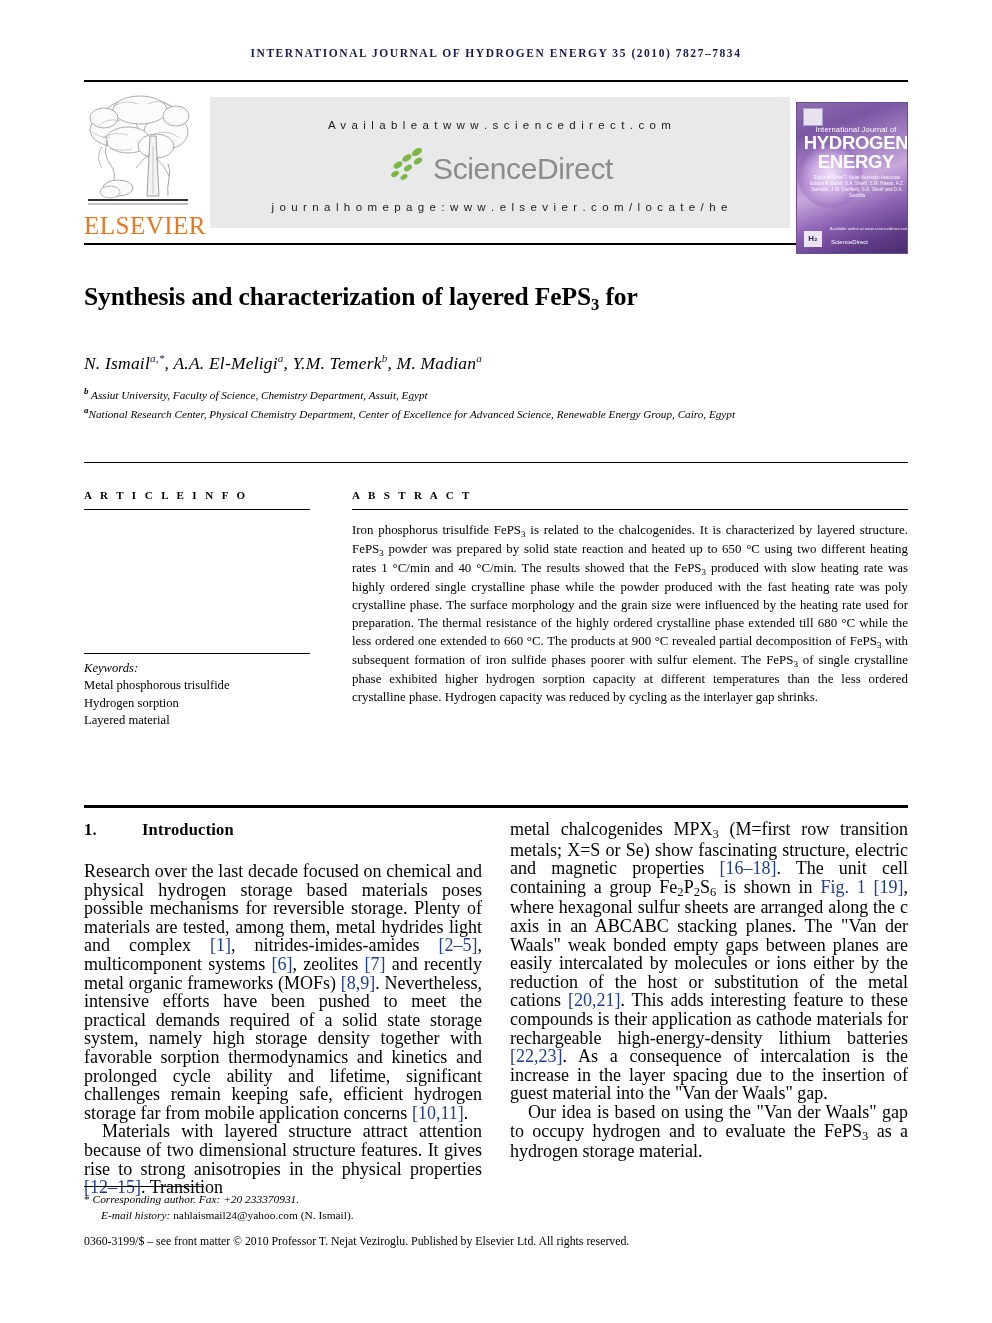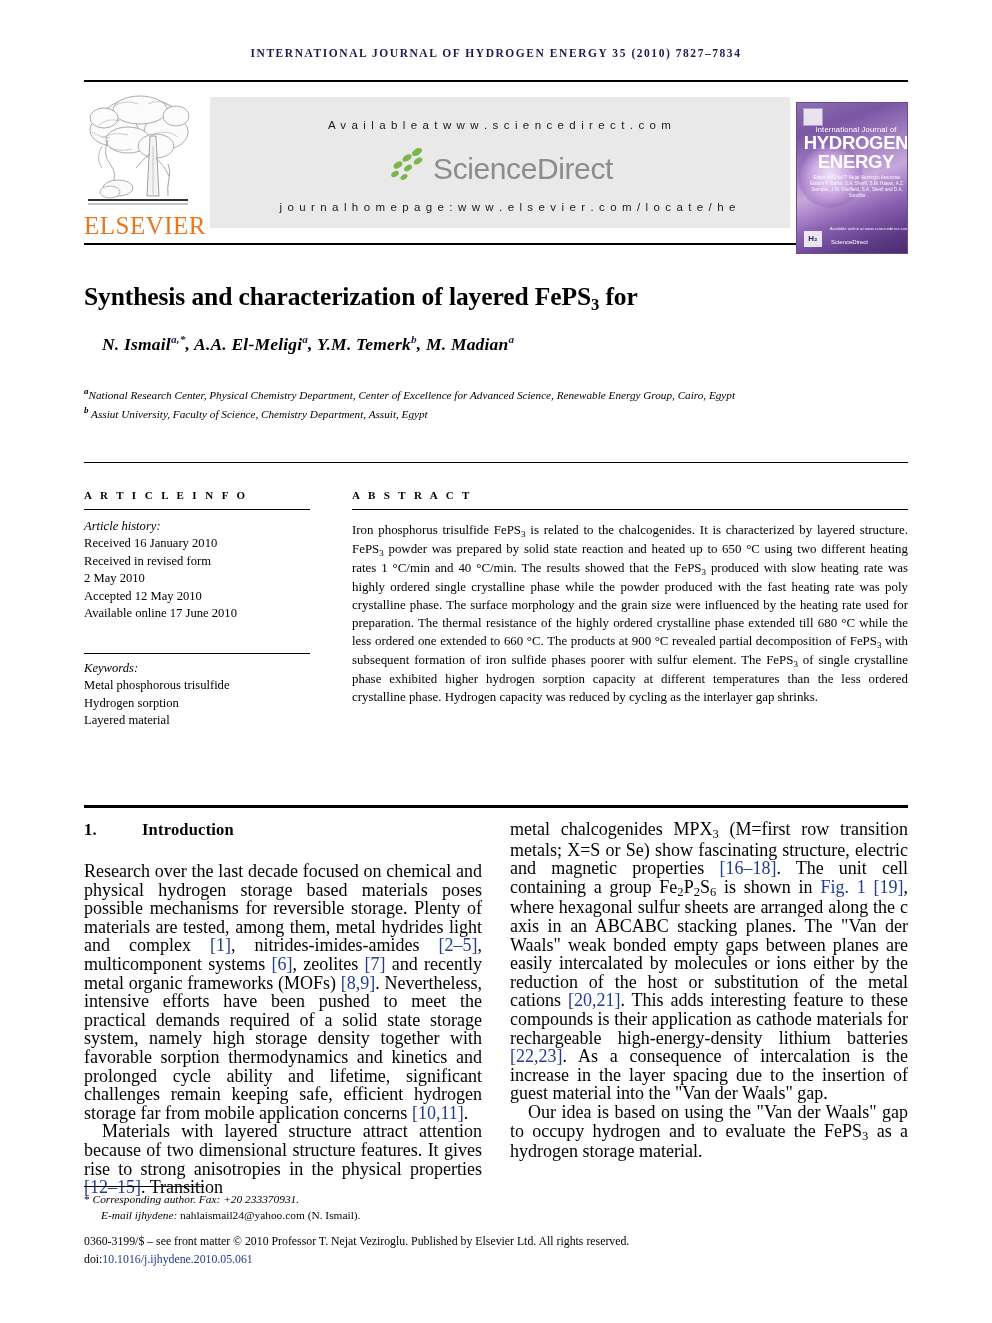--- a/index.html
+++ b/index.html
@@ -125,21 +125,21 @@
     vertical-align: middle;
     font-family: "Liberation Sans", sans-serif;
     font-size: 30px;
     color: #8c8c8c;
     letter-spacing: -0.4px;
     position: relative;
     top: 1px;
   }
   .sd-homepage {
     position: absolute;
-    left: 8px; top: 104px;
+    left: 0; top: 104px;
     width: 580px;
     text-align: center;
     font-family: "Liberation Sans", sans-serif;
     font-size: 11.5px;
     letter-spacing: 1.1px;
     color: #1a1a1a;
   }
 
   
   .cover {
@@ -238,29 +238,28 @@
     font-size: 25.5px;
     line-height: 35px;
     letter-spacing: -0.1px;
     color: #000;
   }
   .title sub { font-size: 65%; vertical-align: baseline; position: relative; top: 5px; }
 
   
   .authors {
     position: absolute;
-    left: 84px; top: 333px;
+    left: 84px; top: 352px;
     width: 824px;
     font-family: "Liberation Serif", serif;
     font-style: italic;
-    font-weight: bold;
+    font-weight: normal;
     font-size: 17.5px;
     letter-spacing: 0.2px;
     color: #000;
-    margin-left: 18px;
   }
   .authors sup {
     font-size: 64%;
     color: #1a1a4e;
     vertical-align: super;
     font-style: italic;
   }
 
   .affiliations {
     position: absolute;
@@ -522,39 +521,31 @@
   <h1 class="title"><span>Synthesis and characterization of layered FePS</span><sub>3</sub><span> for</span><br></h1>
 
   <div class="authors">
     <span><span>N. Ismail</span><sup>a,*</sup></span>,
     <span><span>A.A. El-Meligi</span><sup>a</sup></span>,
     <span><span>Y.M. Temerk</span><sup>b</sup></span>,
     <span><span>M. Madian</span><sup>a</sup></span>
   </div>
 
   <div class="affiliations">
+    <div><sup>b</sup> <span>Assiut University, Faculty of Science, Chemistry Department, Assuit, Egypt</span></div>
     <div><sup>a</sup><span>National Research Center, Physical Chemistry Department, Center of Excellence for Advanced Science, Renewable Energy Group, Cairo, Egypt</span></div>
-    <div><sup>b</sup> <span>Assiut University, Faculty of Science, Chemistry Department, Assuit, Egypt</span></div>
   </div>
 
   <div class="rule-after-aff"></div>
 
   <div class="sec-label" id="label-article-info">A R T I C L E   I N F O</div>
   <div class="sec-label" id="label-abstract">A B S T R A C T</div>
   <div class="hr-info"></div>
   <div class="hr-abstract"></div>
 
-  <div class="article-history">
-    <div class="hist-head">Article history:</div>
-    <div>Received 16 January 2010</div>
-    <div>Received in revised form</div>
-    <div>2 May 2010</div>
-    <div>Accepted 12 May 2010</div>
-    <div>Available online 17 June 2010</div>
-  </div>
 
   <div class="hr-info2"></div>
 
   <div class="keywords">
     <div class="kw-head">Keywords:</div>
     <div>Metal phosphorous trisulfide</div>
     <div>Hydrogen sorption</div>
     <div>Layered material</div>
   </div>
 
@@ -571,23 +562,22 @@
 
   <div class="col-right">
     <p class="body-p">metal chalcogenides MPX<sub>3</sub> (M=first row transition metals; X=S or Se) show fascinating structure, electric and magnetic properties <span class="ref" style="color:#1f3d8f">[16–18]</span>. The unit cell containing a group Fe<sub>2</sub>P<sub>2</sub>S<sub>6</sub> is shown in <span class="figlink" style="color:#1f3d8f">Fig. 1</span> <span class="ref" style="color:#1f3d8f">[19]</span>, where hexagonal sulfur sheets are arranged along the c axis in an ABCABC stacking planes. The "Van der Waals" weak bonded empty gaps between planes are easily intercalated by molecules or ions either by the reduction of the host or substitution of the metal cations <span class="ref" style="color:#1f3d8f">[20,21]</span>. This adds interesting feature to these compounds is their application as cathode materials for rechargeable high-energy-density lithium batteries <span class="ref" style="color:#1f3d8f">[22,23]</span>. As a consequence of intercalation is the increase in the layer spacing due to the insertion of guest material into the "Van der Waals" gap.</p>
     <p class="body-p">Our idea is based on using the "Van der Waals" gap to occupy hydrogen and to evaluate the FePS<sub>3</sub> as a hydrogen storage material.</p>
   </div>
 
   <div class="foot-rule"></div>
   <div class="footnote">
     <span class="star">*</span>
     <span>Corresponding author. Fax: +20 233370931.</span>
-    <span class="line2"><span class="lbl">E-mail ijhydene:</span>
+    <span class="line2"><span class="lbl">E-mail history:</span>
       <span class="mail">nahlaismail24@yahoo.com</span>
       <span>(N. Ismail).</span></span>
   </div>
 
   <div class="imprint">
     <div>0360-3199/$ – see front matter © 2010 Professor T. Nejat Veziroglu. Published by Elsevier Ltd. All rights reserved.</div>
-    <div><span>doi:</span><span class="doi">10.1016/j.ijhydene.2010.05.061</span></div>
   </div>
 
 </div>
 
 </body></html>

